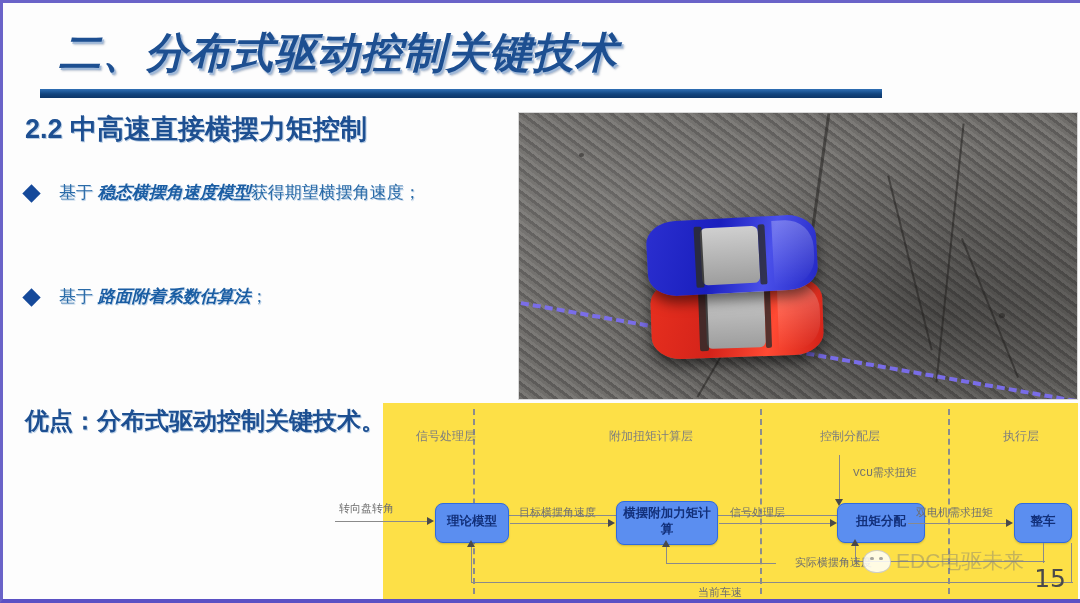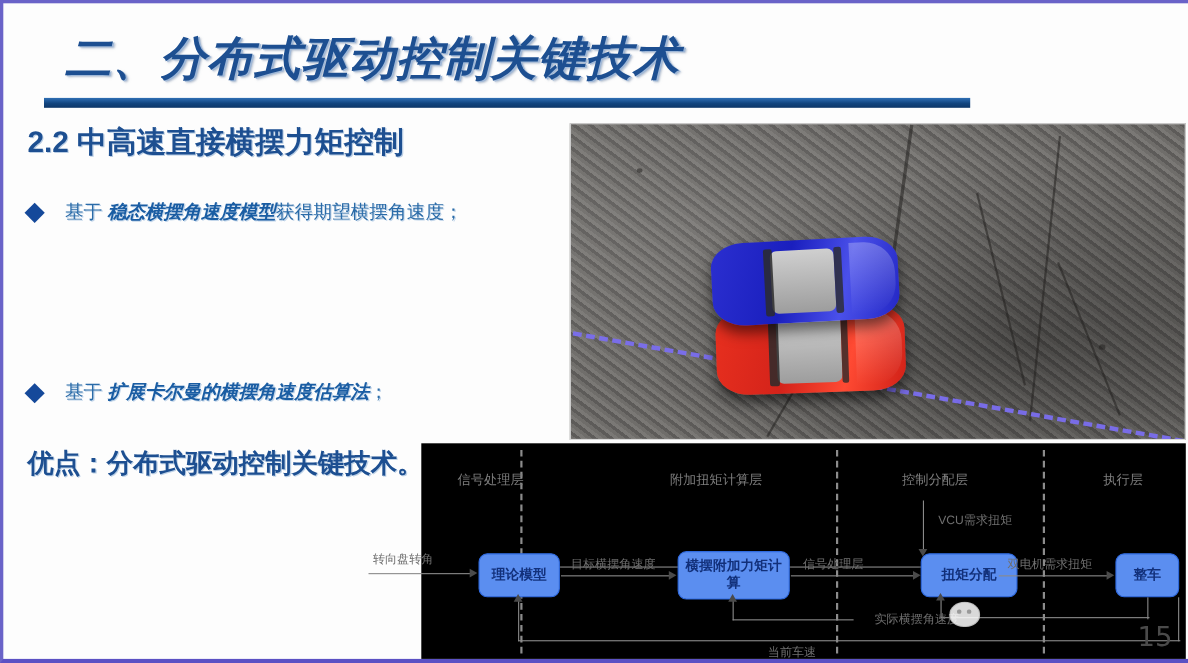--- a/index.html
+++ b/index.html
@@ -114,21 +114,22 @@
     background:#2c2c2c;border-radius:2px;opacity:.8;
   }
   .car .hood{
     position:absolute;left:74%;top:6%;width:24%;height:88%;
     background:linear-gradient(180deg,rgba(255,255,255,.25),rgba(255,255,255,0));
     border-radius:0 28px 28px 0;
   }
   
   .diagram{
     position:absolute;left:380px;top:400px;width:695px;height:196px;
-    background:#000000;
+    background:#fde047;
+    font-family:Liberation Mono, monospace;
   }
   .layer-label{
     position:absolute;font-size:12px;color:#7e7e7e;white-space:nowrap;
   }
   .vdash{
     position:absolute;top:6px;height:185px;width:0;
     border-left:2px dashed #8c8c8c;
   }
   .node{
     position:absolute;box-sizing:border-box;
@@ -181,25 +182,25 @@
   <div class="title-rule"></div>
 
 
   <div class="section-no">2.2 中高速直接横摆力矩控制</div>
 
   <div class="bullet b1">
     <span class="dia"></span>
     <span class="txt"><span>基于 </span><span class="em">稳态横摆角速度模型</span><span>获得期望横摆角速度；</span></span>
   </div>
 
-
-  <div class="bullet b3">
+  <div class="bullet b2">
     <span class="dia"></span>
-    <span class="txt"><span>基于 </span><span class="em">扩展卡尔曼的横摆角速度估算法</span><span>；</span></span>
-  </div>
+    <span class="txt"><span>基于 </span><span class="em">路面附着系数估算法</span><span>；</span></span>
+  </div>
+
 
   <div class="merit">优点：分布式驱动控制关键技术。</div>
 
   <div class="photo">
     <div class="crack" style="left:300px;top:0;width:3px;height:120px;transform:rotate(8deg);"></div>
     <div class="crack" style="left:390px;top:60px;width:2px;height:180px;transform:rotate(-14deg);"></div>
     <div class="crack" style="left:430px;top:10px;width:2px;height:260px;transform:rotate(6deg);"></div>
     <div class="crack" style="left:470px;top:120px;width:2px;height:150px;transform:rotate(-22deg);"></div>
     <div class="crack" style="left:200px;top:200px;width:2px;height:90px;transform:rotate(30deg);"></div>
     <div class="speck" style="left:60px;top:40px;width:5px;height:4px;"></div>
@@ -277,16 +278,17 @@
     <div class="ln lnv" style="left:88px;top:143px;height:37px;"></div>
     <div class="arrow ar-u" style="left:84px;top:137px;"></div>
     <div class="ln lnv" style="left:283px;top:143px;height:18px;"></div>
     <div class="ln lnh" style="left:283px;top:160px;width:110px;"></div>
     <div class="arrow ar-u" style="left:279px;top:137px;"></div>
     <div class="sig" style="left:315px;top:182px;">当前车速</div>
   </div>
 
   <div class="watermark">
     <span class="wechat"></span>
+    <span>EDC电驱未来</span>
   </div>
   <div class="pageno">15</div>
 
 </div>
 
 </body></html>

